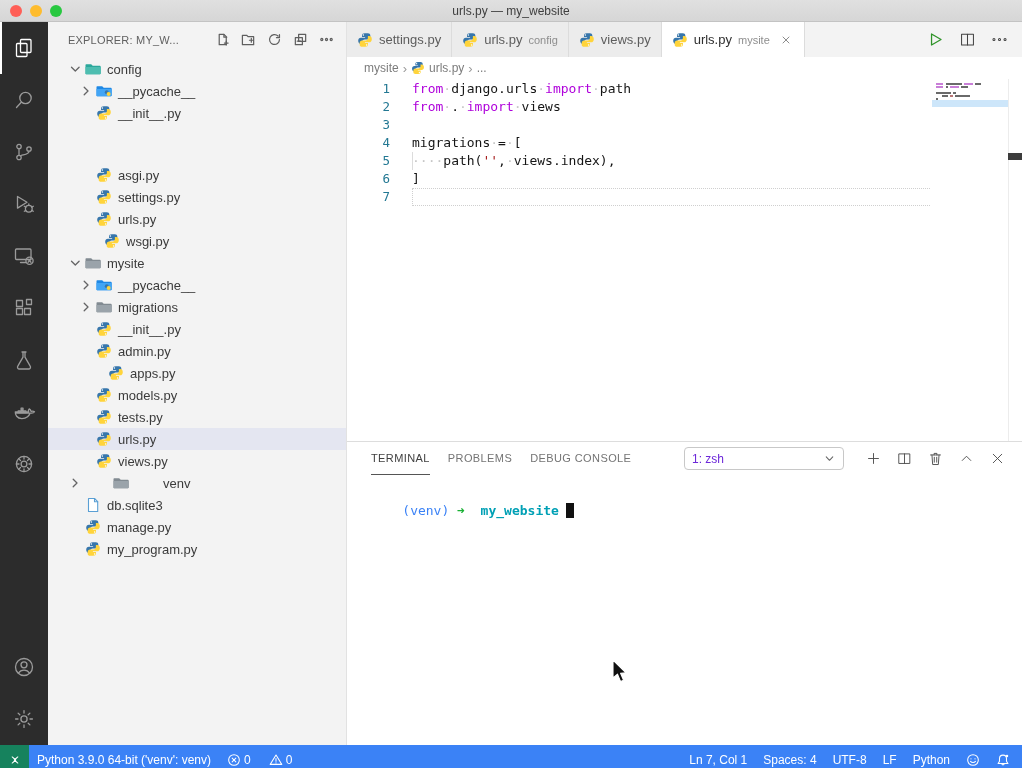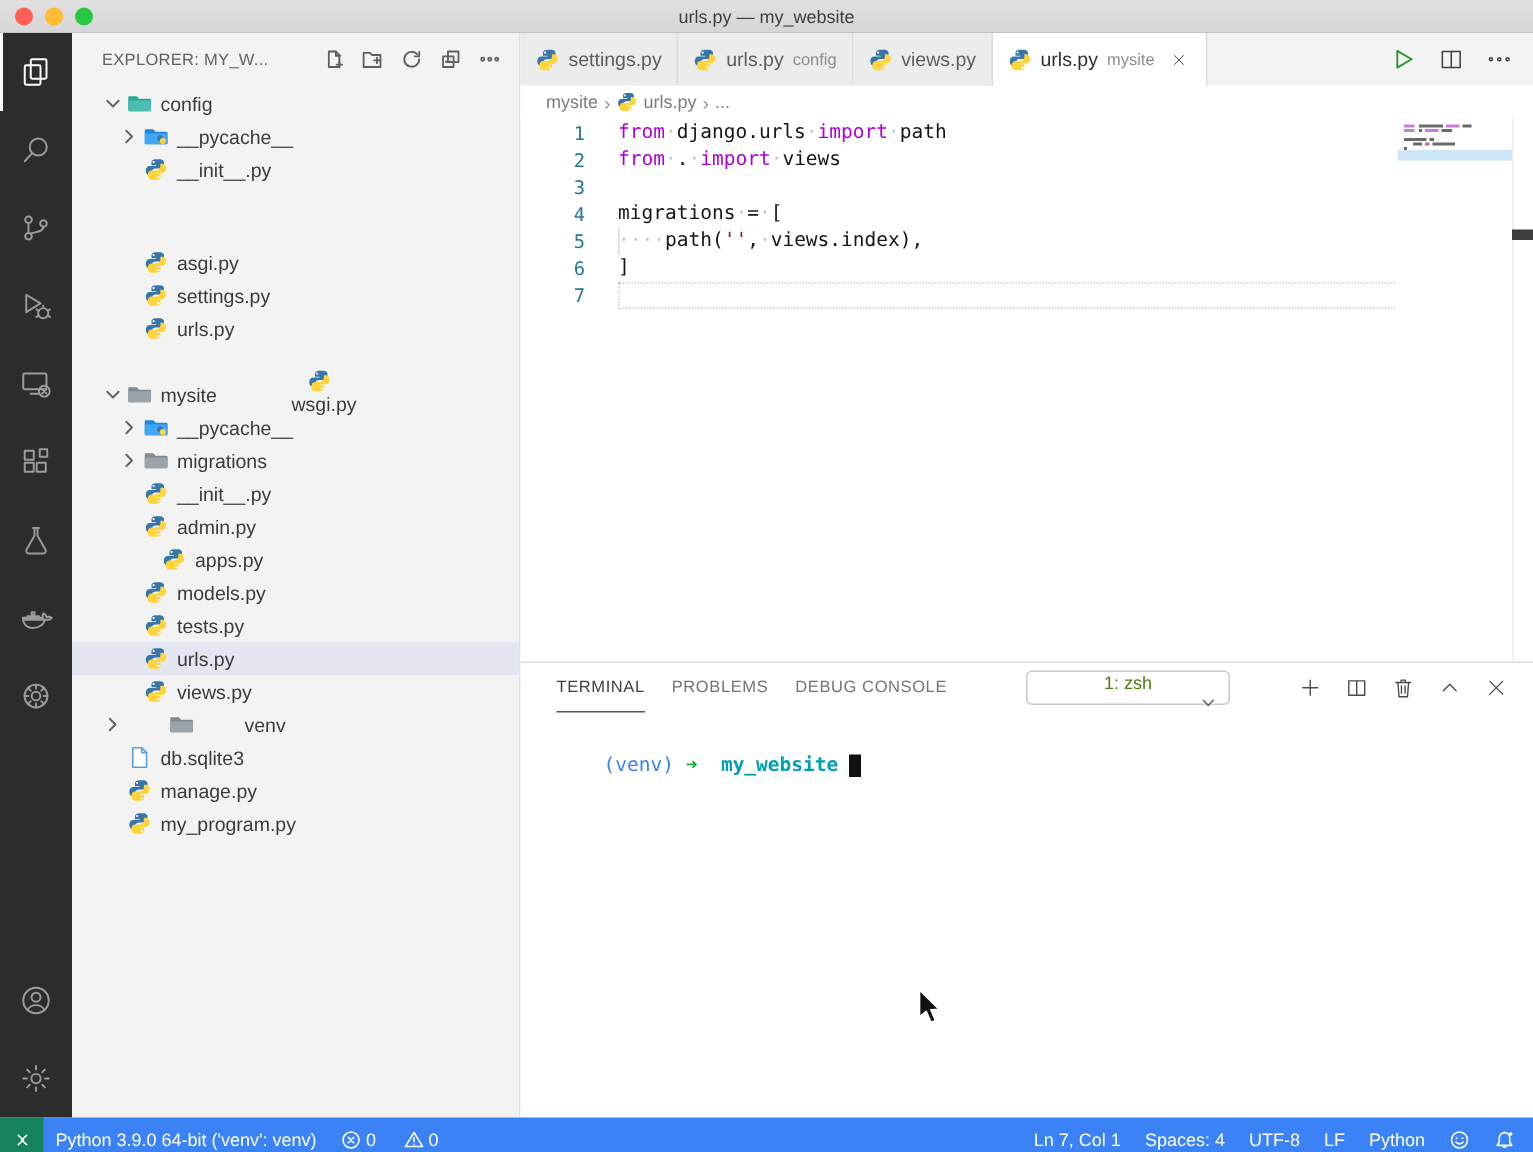--- a/index.html
+++ b/index.html
@@ -84,22 +84,22 @@
   .overview-ruler { position:absolute; right:0; top:0; width:14px; height:362px; border-left:1px solid #ececec; }
   .ov-cursor { position:absolute; right:0; top:74px; width:14px; height:7px; background:#3c3c3c; }
 
   
   .panel { position:absolute; left:347px; top:441px; width:675px; height:304px; background:#fff; border-top:1px solid #ddd; }
   .panel-header { height:33px; display:flex; align-items:center; position:relative; }
   .panel-tabs { display:flex; padding-left:24px; height:100%; }
   .panel-tab { font-size:11px; letter-spacing:.4px; color:#747474; margin-right:18px; height:100%;
     display:flex; align-items:center; border-bottom:1.5px solid transparent; }
   .panel-tab.active { color:#3f3f3f; border-bottom-color:#555; }
-  .term-dd { position:absolute; left:337px; top:5px; width:136px; height:23px; border:1px solid #c8c8c8;
-    border-radius:4px; background:#fff; display:flex; align-items:center; padding:0 7px; font-size:12px; color:#4d7c0f;flex-direction:column; }
+  .term-dd { position:absolute; left:337px; top:5px; width:160px; height:23px; border:1px solid #c8c8c8;
+    border-radius:4px; background:#fff; display:flex; align-items:center; padding:0 7px; font-size:12px; color:#6d28d9; }
   .term-dd .icon { margin-left:auto; color:#666; }
   .term-dd svg { width:13px; height:13px; }
   .panel-actions { margin-left:auto; display:flex; align-items:center; gap:14px; padding-right:16px; color:#4a4a4a; }
   .panel-actions .icon svg { width:17px; height:17px; }
   .terminal { padding:13px 0 0 24px; font-family:"DejaVu Sans Mono","Liberation Mono",monospace;
     font-size:13px; color:#2d2d2d; white-space:pre; }
   .t-plain { color:#3b82f6; } .t-green { color:#1ab135; } .t-cyan { color:#00a0b5; font-weight:bold; }
   .t-cursor { display:inline-block; width:8px; height:15px; background:#111; vertical-align:text-bottom; margin-left:7px; }
 
   
@@ -349,21 +349,21 @@
         <span class="icon tree-icon">
           <svg viewBox="0 0 16 16">
             <path fill="#3776ab" stroke="none" d="M7.9 1.2c-2 0-2.9.9-2.9 2v1.9h3.1v.6H3.9c-1.6 0-2.7 1.2-2.7 3.1s1.1 3.1 2.7 3.1h1.2V10c0-1.5 1.2-2.6 2.7-2.6h3.3c1.2 0 2.2-1 2.2-2.2V3.2c0-1.1-1-2-2.4-2z"></path>
             <circle cx="6.4" cy="3" r=".75" fill="#fff" stroke="none"></circle>
             <path fill="#ffd43b" stroke="none" d="M8.1 14.8c2 0 2.9-.9 2.9-2v-1.9H7.9v-.6h4.2c1.6 0 2.7-1.2 2.7-3.1S13.7 4.1 12.1 4.1h-1.2V6c0 1.5-1.2 2.6-2.7 2.6H4.9c-1.2 0-2.2 1-2.2 2.2v2.1c0 1.1 1 1.9 2.4 1.9z"></path>
             <circle cx="9.6" cy="13" r=".75" fill="#fff" stroke="none"></circle>
           </svg>
         </span>
         <span class="tree-label">urls.py</span>
       </div>
-      <div class="tree-row" style="padding-left: 38px; flex-direction: column;">
+      <div class="tree-row" style="padding-left: 38px;">
         <span class="tree-chev"></span>
         <span class="icon tree-icon">
           <svg viewBox="0 0 16 16">
             <path fill="#3776ab" stroke="none" d="M7.9 1.2c-2 0-2.9.9-2.9 2v1.9h3.1v.6H3.9c-1.6 0-2.7 1.2-2.7 3.1s1.1 3.1 2.7 3.1h1.2V10c0-1.5 1.2-2.6 2.7-2.6h3.3c1.2 0 2.2-1 2.2-2.2V3.2c0-1.1-1-2-2.4-2z"></path>
             <circle cx="6.4" cy="3" r=".75" fill="#fff" stroke="none"></circle>
             <path fill="#ffd43b" stroke="none" d="M8.1 14.8c2 0 2.9-.9 2.9-2v-1.9H7.9v-.6h4.2c1.6 0 2.7-1.2 2.7-3.1S13.7 4.1 12.1 4.1h-1.2V6c0 1.5-1.2 2.6-2.7 2.6H4.9c-1.2 0-2.2 1-2.2 2.2v2.1c0 1.1 1 1.9 2.4 1.9z"></path>
             <circle cx="9.6" cy="13" r=".75" fill="#fff" stroke="none"></circle>
           </svg>
         </span>
         <span class="tree-label">wsgi.py</span>

